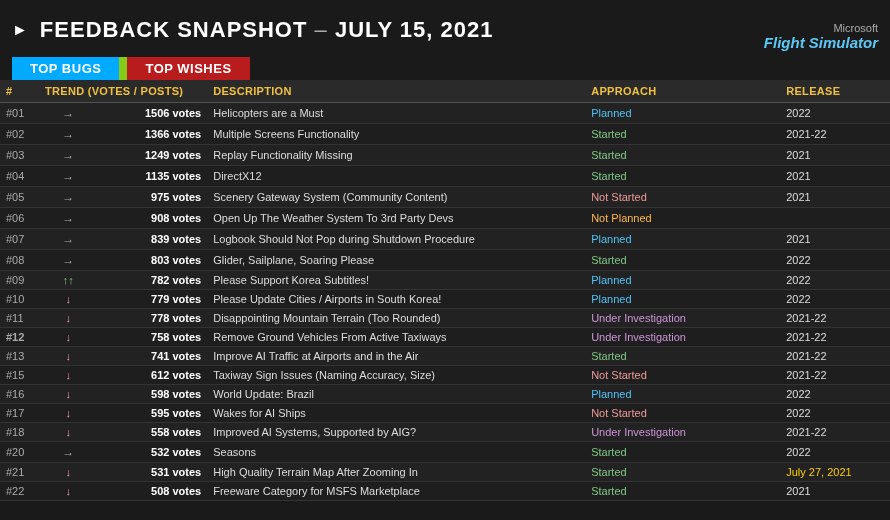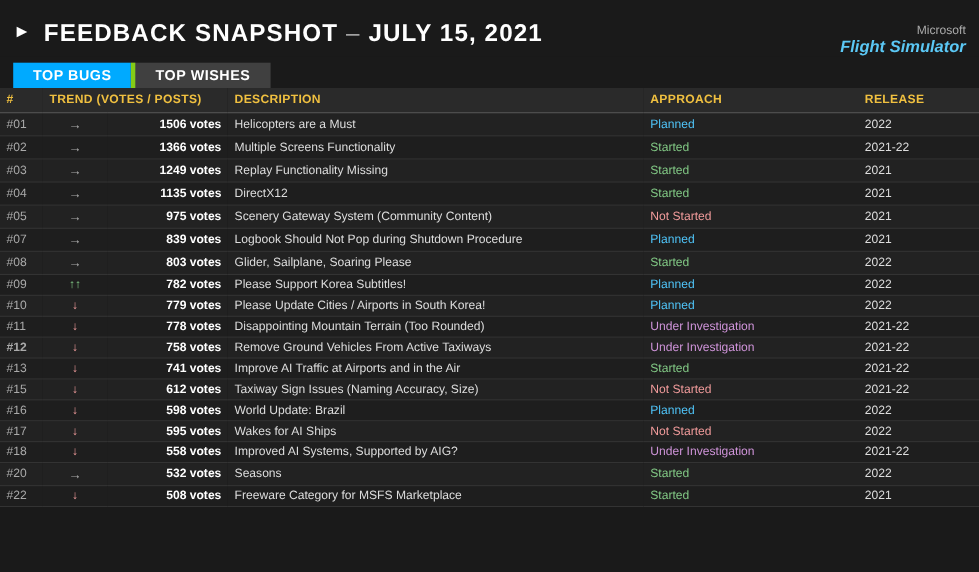--- a/index.html
+++ b/index.html
@@ -28,23 +28,23 @@
       font-size: 13px;
       font-weight: bold;
       cursor: pointer;
       letter-spacing: 0.5px;
     }
     .tab-bugs {
       background: #00aaff;
       color: #fff;
     }
     .tab-wishes {
-      background: #404040;
+      background: #b91c1c;
       color: #fff;
-      border-left: 4px solid #84cc16;
+      border-left: 8px solid #84cc16;
     }
     .table-container {
       overflow: hidden;
       margin: 0;
     }
     table {
       width: 100%;
       border-collapse: collapse;
       font-size: 11.5px;
     }
@@ -159,20 +159,28 @@
   </tr>
         <tr>
     <td class="col-num" style="color:#aaa;">#05</td>
     <td class="col-trend"><span class="trend-arrow">→</span></td>
     <td class="col-votes">975 votes</td>
     <td class="col-desc">Scenery Gateway System (Community Content)</td>
     <td class="col-approach status-not-started">Not Started</td>
     <td class="col-release" style="color:#ddd">2021</td>
   </tr>
         <tr>
+    <td class="col-num" style="color:#aaa;">#06</td>
+    <td class="col-trend"><span class="trend-arrow">→</span></td>
+    <td class="col-votes">908 votes</td>
+    <td class="col-desc">Open Up The Weather System To 3rd Party Devs</td>
+    <td class="col-approach status-not-planned">Not Planned</td>
+    <td class="col-release" style="color:#ddd"></td>
+  </tr>
+        <tr>
     <td class="col-num" style="color:#aaa;">#07</td>
     <td class="col-trend"><span class="trend-arrow">→</span></td>
     <td class="col-votes">839 votes</td>
     <td class="col-desc">Logbook Should Not Pop during Shutdown Procedure</td>
     <td class="col-approach status-planned">Planned</td>
     <td class="col-release" style="color:#ddd">2021</td>
   </tr>
         <tr>
     <td class="col-num" style="color:#aaa;">#08</td>
     <td class="col-trend"><span class="trend-arrow">→</span></td>
@@ -255,20 +263,28 @@
   </tr>
         <tr>
     <td class="col-num" style="color:#aaa;">#20</td>
     <td class="col-trend"><span class="trend-arrow">→</span></td>
     <td class="col-votes">532 votes</td>
     <td class="col-desc">Seasons</td>
     <td class="col-approach status-started">Started</td>
     <td class="col-release" style="color:#ddd">2022</td>
   </tr>
         <tr>
+    <td class="col-num" style="color:#aaa;">#21</td>
+    <td class="col-trend"><span class="trend-down">↓</span></td>
+    <td class="col-votes">531 votes</td>
+    <td class="col-desc">High Quality Terrain Map After Zooming In</td>
+    <td class="col-approach status-started">Started</td>
+    <td class="col-release" style="color:#ffcc02">July 27, 2021</td>
+  </tr>
+        <tr>
     <td class="col-num" style="color:#aaa;">#22</td>
     <td class="col-trend"><span class="trend-down">↓</span></td>
     <td class="col-votes">508 votes</td>
     <td class="col-desc">Freeware Category for MSFS Marketplace</td>
     <td class="col-approach status-started">Started</td>
     <td class="col-release" style="color:#ddd">2021</td>
   </tr>
       </tbody>
   </table>
 </div>

